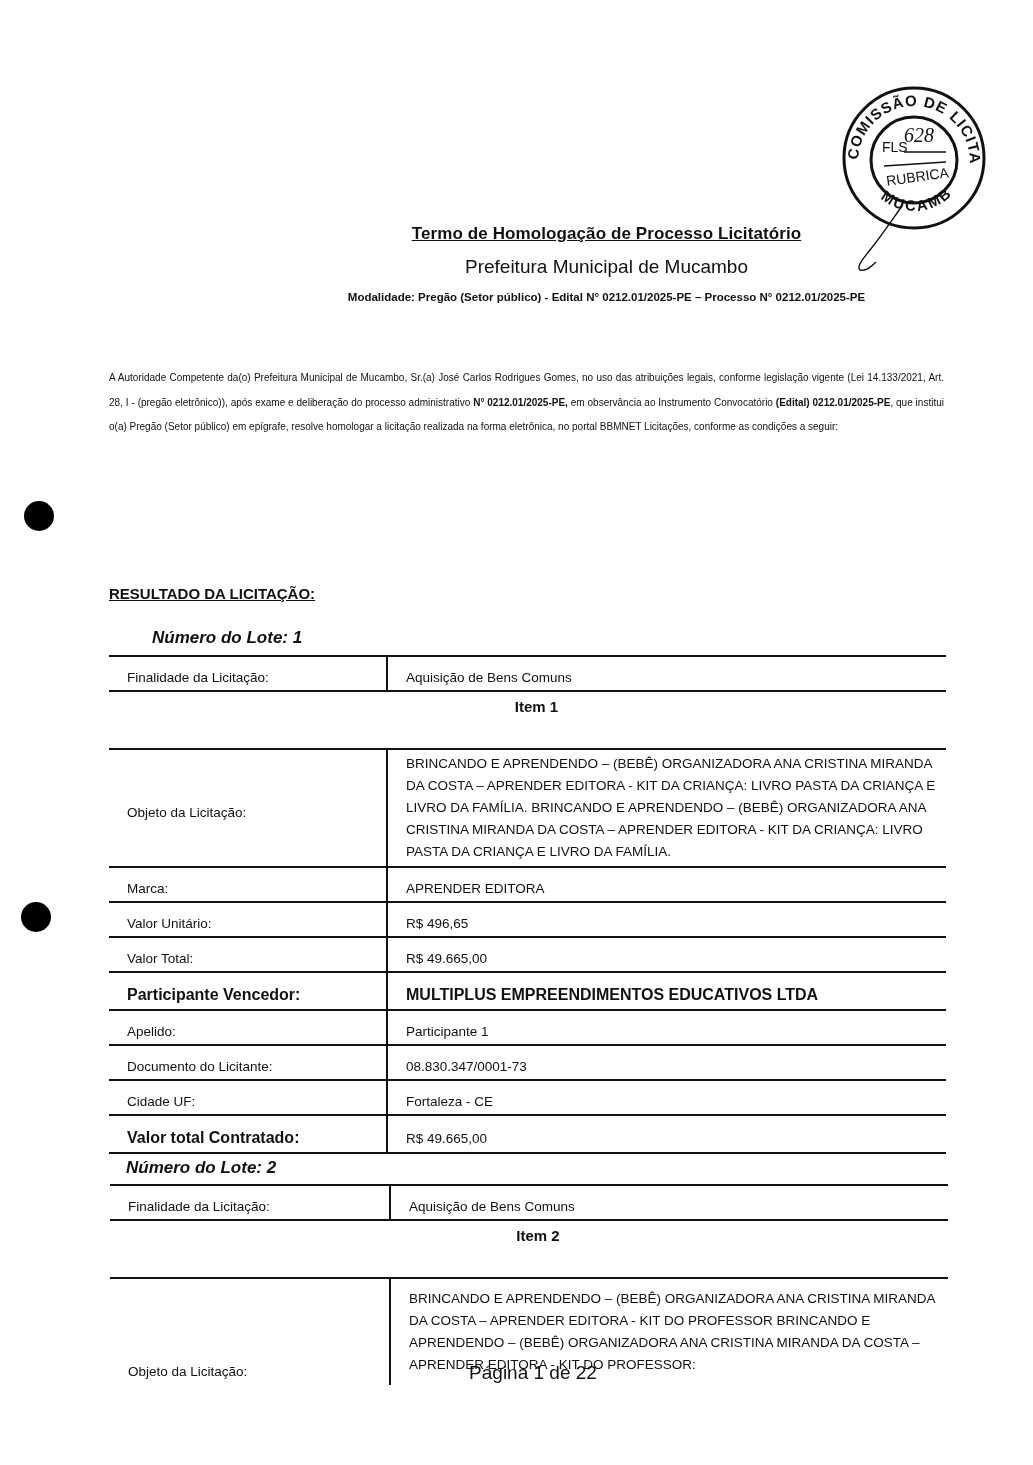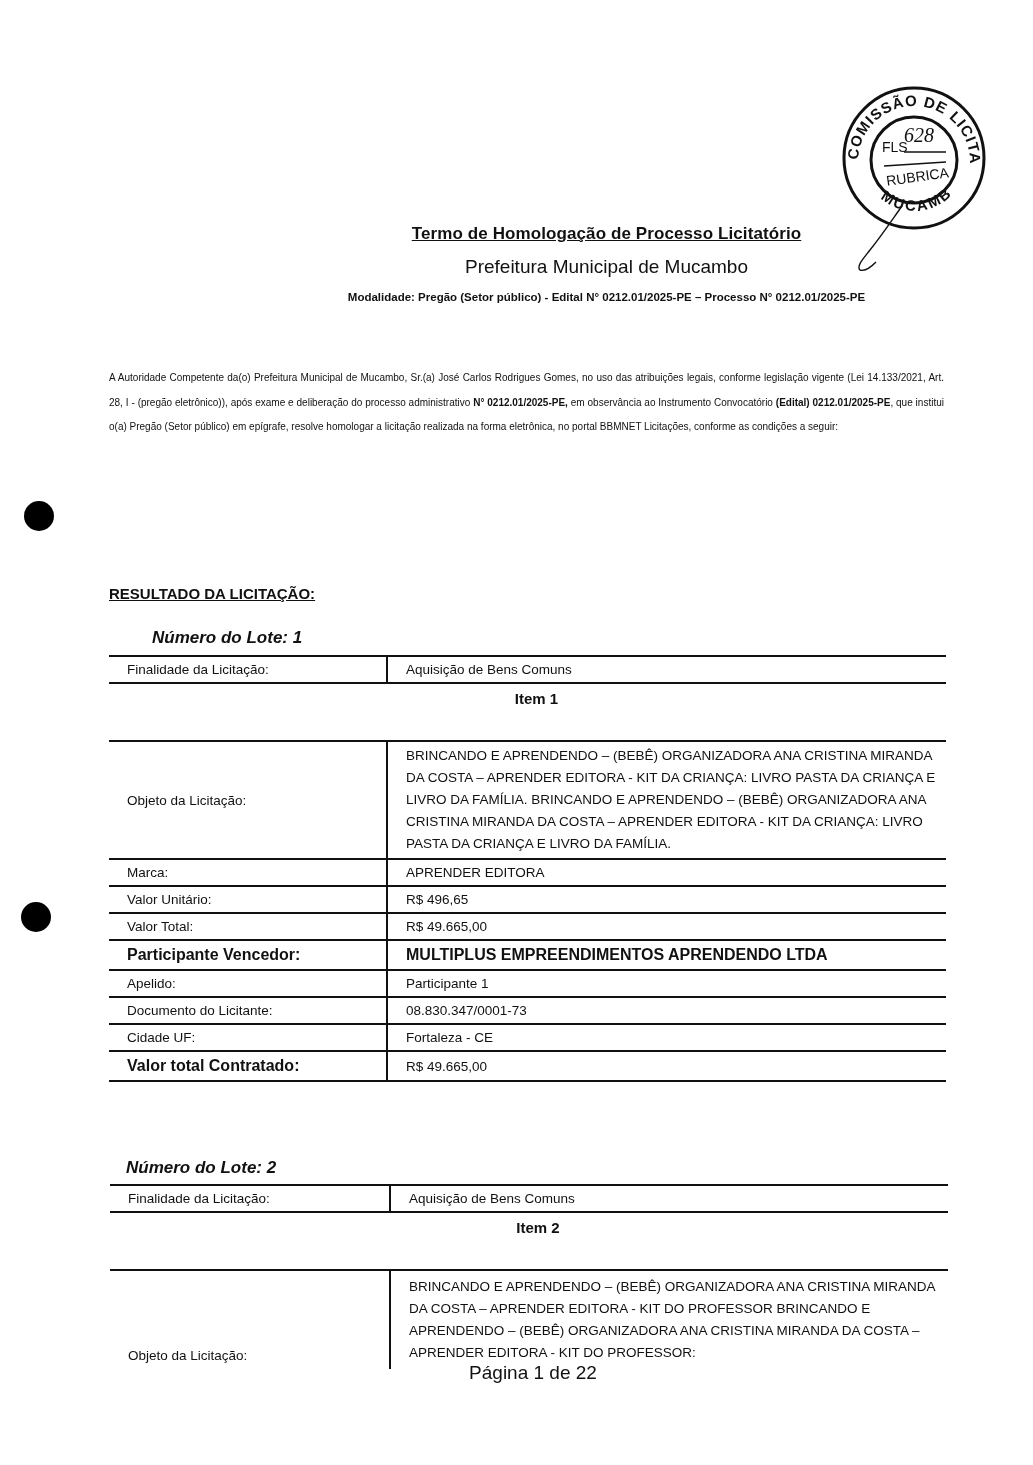--- a/index.html
+++ b/index.html
@@ -38,21 +38,21 @@
   .lote-heading {
     position: absolute; font-size: 17px; font-weight: bold; font-style: italic;
   }
 
   table.lote {
     position: absolute; border-collapse: collapse; font-size: 13.5px;
     table-layout: fixed;
   }
   table.lote td {
     border-top: 2px solid #111; border-bottom: 2px solid #111;
-    padding: 0 0 0 18px; vertical-align: middle; height: 25px;
+    padding: 8px 0 0 18px; vertical-align: middle; height: 25px;
   }
   table.lote td.label { border-right: 2px solid #111; }
   table.lote td.item { font-weight: bold; font-size: 15px; height: 50px; vertical-align: top; padding-top: 6px; text-align: center; }
   table.lote td.objeto { line-height: 22px; padding-top: 3px; padding-bottom: 3px; }
   table.lote tr.strong td { font-weight: bold; font-size: 16px; height: 28px; }
   table.lote tr.strong td.val-bold { font-size: 16px; }
   table.lote tr.strong td.val-normal { font-weight: normal; font-size: 13.5px; }
 
   .footer {
     position: absolute; left: 0; width: 1066px; top: 1362px; text-align: center;
@@ -123,21 +123,21 @@
   <tr>
     <td class="label">Valor Unitário:</td>
     <td>R$ 496,65</td>
   </tr>
   <tr>
     <td class="label">Valor Total:</td>
     <td>R$ 49.665,00</td>
   </tr>
   <tr class="strong">
     <td class="label">Participante Vencedor:</td>
-    <td class="val-bold">MULTIPLUS EMPREENDIMENTOS APRENDENDO LTDA</td>
+    <td class="val-bold">MULTIPLUS EMPREENDIMENTOS EDUCATIVOS LTDA</td>
   </tr>
   <tr>
     <td class="label">Apelido:</td>
     <td>Participante 1</td>
   </tr>
   <tr>
     <td class="label">Documento do Licitante:</td>
     <td>08.830.347/0001-73</td>
   </tr>
   <tr>

